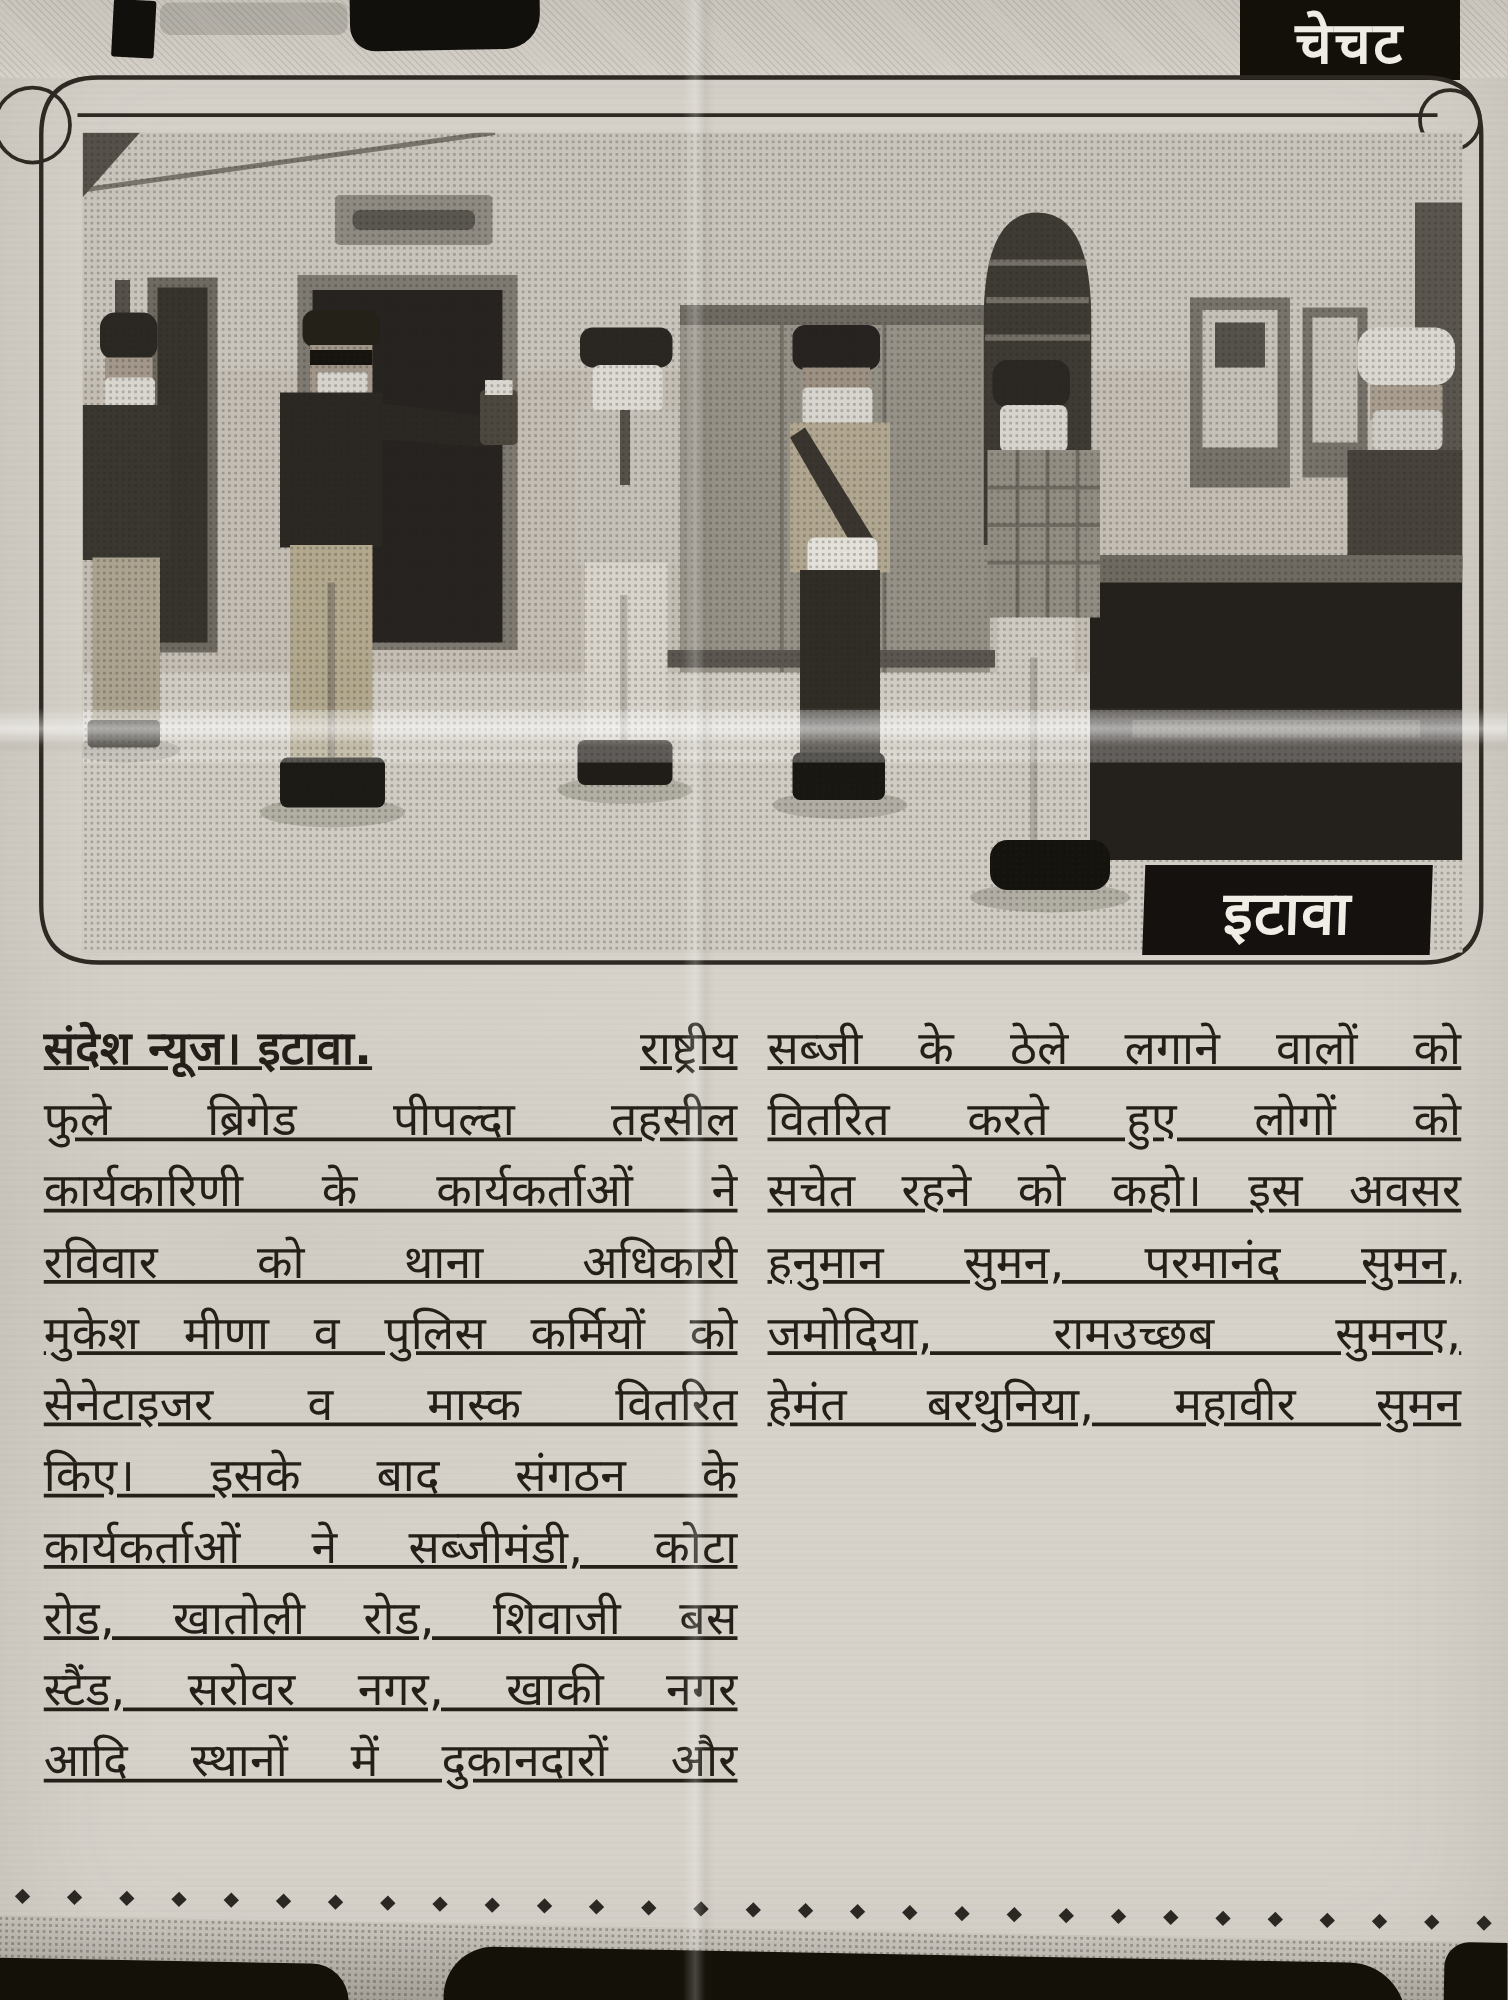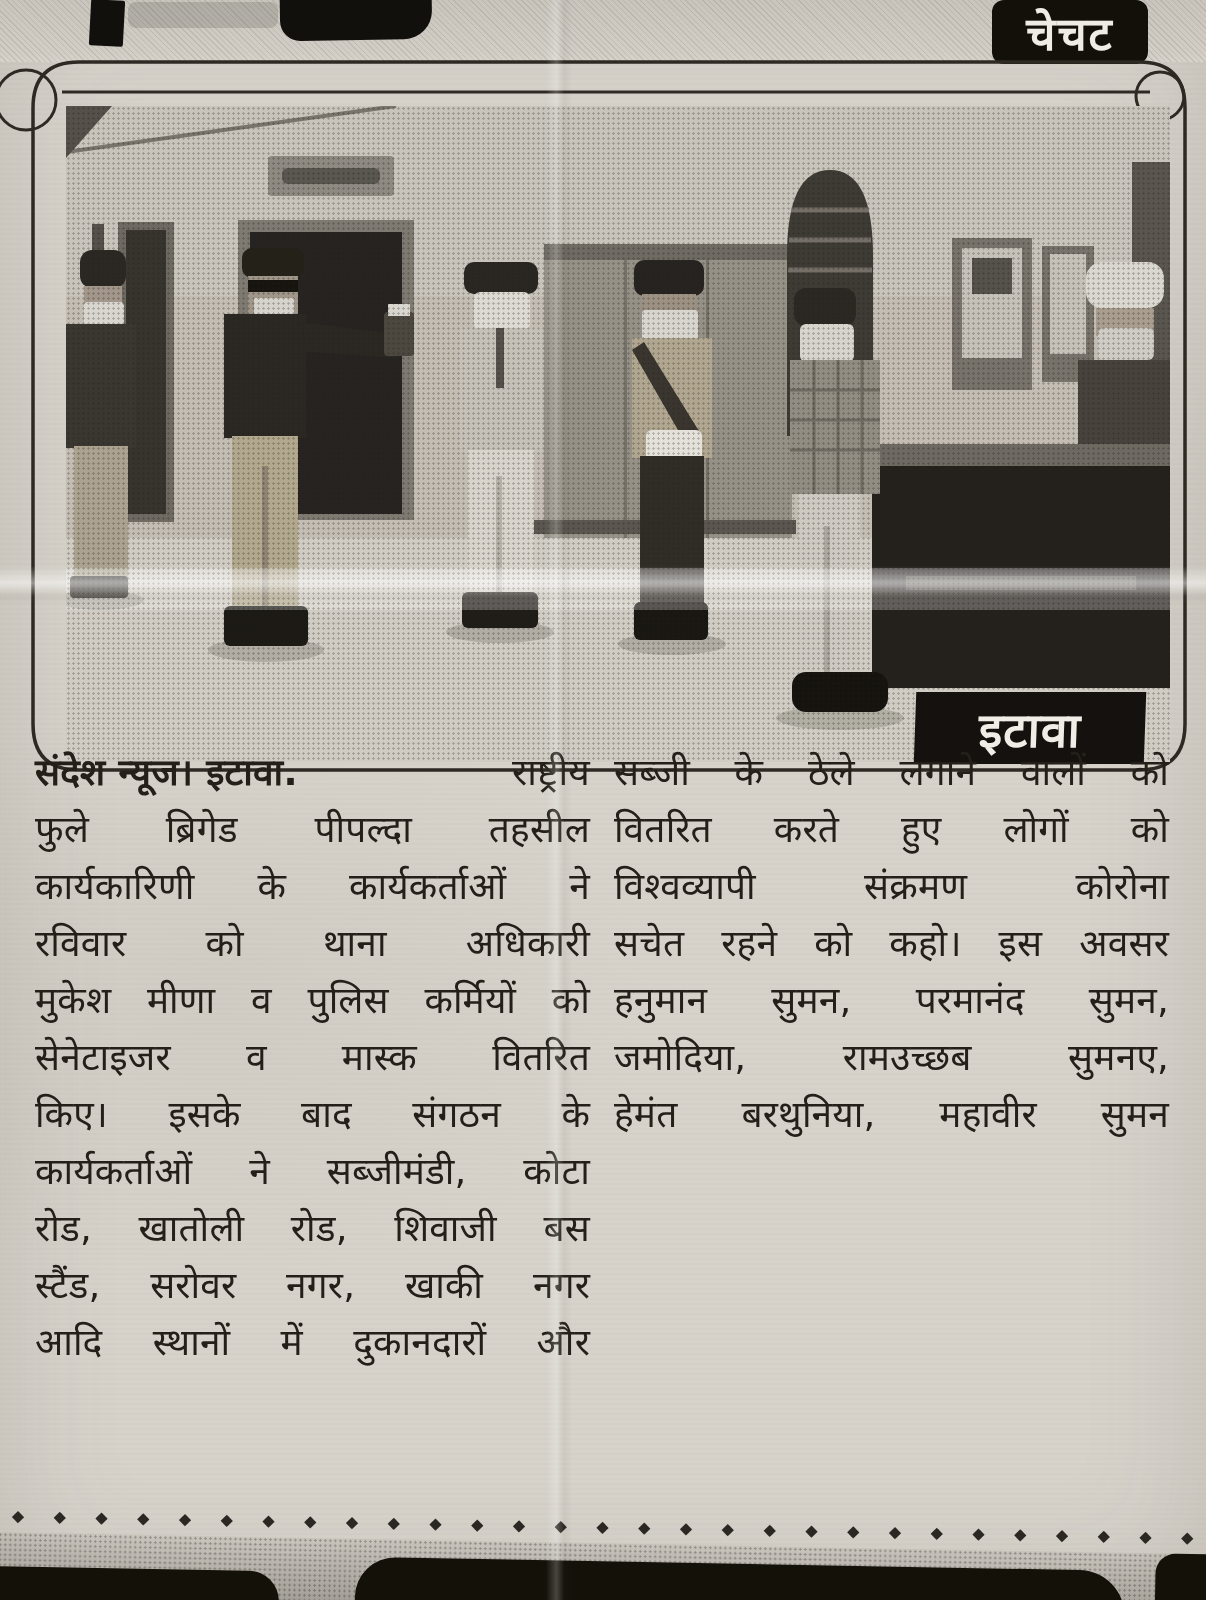--- a/index.html
+++ b/index.html
@@ -22,24 +22,24 @@
   .top-strip{
     position:absolute;left:0;top:0;width:1206px;height:62px;
     background:
       repeating-linear-gradient(45deg, rgba(40,36,30,0.10) 0 1px, transparent 1px 4px),
       linear-gradient(180deg,#c9c5bd 0%,#d2cec6 85%,#d7d3cb 100%);
   }
   .ink-bar{position:absolute;left:90px;top:0;width:34px;height:46px;background:#12100d;border-radius:2px;transform:rotate(3deg);}
   .ink-blob{position:absolute;left:280px;top:-4px;width:152px;height:44px;background:#12100d;border-radius:0 0 28px 20px;transform:rotate(-1deg);}
   .ink-smudge{position:absolute;left:128px;top:2px;width:150px;height:26px;background:rgba(20,18,14,0.14);border-radius:8px;}
   .masthead-tag{
-    position:absolute;left:992px;top:0;width:156px;height:64px;
+    position:absolute;left:992px;top:0;width:176px;height:64px;
     background:#131009;color:#efece5;
     display:flex;align-items:center;justify-content:center;
-    font-size:46px;font-weight:bold;letter-spacing:2px;border-radius:12px;
+    font-size:46px;font-weight:bold;letter-spacing:2px;
   }
 
   
   .frame-svg{position:absolute;left:0;top:0;}
 
   
   .photo{
     position:absolute;left:66px;top:106px;width:1104px;height:656px;
     background:#c7c3ba;overflow:hidden;
   }
@@ -52,23 +52,24 @@
   .photo-caption{
     position:absolute;left:915px;top:692px;width:230px;height:72px;
     background:#14110e;color:#f0ede6;
     display:flex;align-items:center;justify-content:center;
     font-size:48px;font-weight:bold;letter-spacing:1px;
     transform:skewX(-2deg);
   }
 
   
   .article{
-    position:absolute;left:35px;top:744px;width:1134px;
+    position:absolute;left:35px;top:810px;width:1134px;
     display:grid;grid-template-columns:1fr 1fr;column-gap:24px;
     color:#242019;
+    text-decoration:underline;
   }
   .a-line{
     font-size:37px;line-height:57px;white-space:nowrap;
     text-align:justify;text-align-last:justify;
     letter-spacing:0.2px;
   }
   .a-line.first{display:flex;justify-content:space-between;}
   .a-line .dateline{font-weight:bold;}
   .a-line.last{text-align-last:left;}
 
@@ -263,21 +264,20 @@
           <div class="a-line">किए। इसके बाद संगठन के</div>
           <div class="a-line">कार्यकर्ताओं ने सब्जीमंडी, कोटा</div>
           <div class="a-line">रोड, खातोली रोड, शिवाजी बस</div>
           <div class="a-line">स्टैंड, सरोवर नगर, खाकी नगर</div>
           <div class="a-line">आदि स्थानों  में दुकानदारों और</div>
         </div>
     </div>
     <div>
         <div class="a-line">सब्जी के ठेले लगाने वालों को</div>
         <div class="a-line">वितरित करते हुए लोगों को</div>
-        <div class="a-line">विश्वव्यापी संक्रमण कोरोना</div>
         <div class="a-line">सचेत रहने को कहो। इस अवसर</div>
         <div class="a-line">हनुमान सुमन, परमानंद सुमन,</div>
         <div class="a-line">जमोदिया, रामउच्छब सुमनए,</div>
         <div class="a-line">हेमंत बरथुनिया, महावीर सुमन</div>
       </div>
   </div>
 
   <div class="crease-h"></div>
   <div class="crease-v"></div>
 

